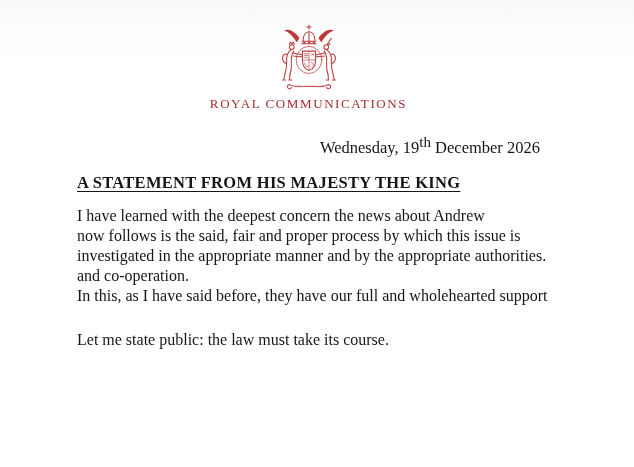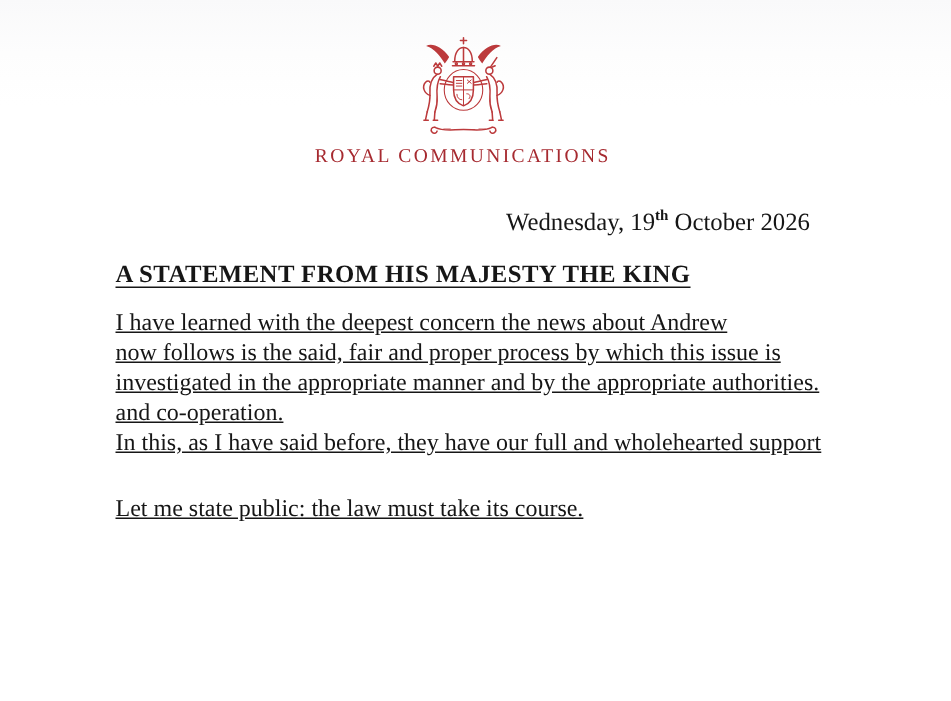--- a/index.html
+++ b/index.html
@@ -42,23 +42,22 @@
     position: absolute;
     top: 137px;
     left: 77px;
     width: 463px;
     text-align: right;
     font-size: 16.5px;
     line-height: 21px;
     white-space: nowrap;
   }
   .date-line sup {
-    font-size: 10px;
+    font-size: 15px;
     line-height: 0;
-    font-weight: bold;
   }
   .statement-title {
     position: absolute;
     top: 172px;
     left: 77px;
     width: 463px;
     margin: 0;
     font-size: 16.5px;
     line-height: 21px;
     font-weight: bold;
@@ -69,21 +68,20 @@
   }
   .para {
     position: absolute;
     left: 77px;
     width: 490px;
     font-size: 16px;
     line-height: 20px;
   }
   .para .line {
     white-space: nowrap;
-    text-decoration: underline;
   }
   .para-1 { top: 206px; }
   .para-2 { top: 330px; }
   .para-3 { top: 367px; }
   .signature {
     position: absolute;
     top: 440px;
     left: 77px;
     font-size: 16px;
     line-height: 20px;
@@ -143,21 +141,21 @@
           <path d="M34 86 C31 85.5 29.5 88.5 31.5 90.5 C33 92 35.5 91.5 36 89.5"></path>
           <path d="M86 86 C89 85.5 90.5 88.5 88.5 90.5 C87 92 84.5 91.5 84 89.5"></path>
           <path d="M42 87.5 h6 M52 88 h7 M63 88 h7 M74 87.5 h6" stroke-width="0.8" opacity="0.85"></path>
         </g>
       </svg>
     </span>
   </header>
 
   <div class="org-name">ROYAL COMMUNICATIONS</div>
 
-  <div class="date-line"><span>Wednesday, 19</span><sup>th</sup><span> October 2026</span></div>
+  <div class="date-line"><span>Wednesday, 19</span><sup>th</sup><span> December 2026</span></div>
 
   <h1 class="statement-title">A STATEMENT FROM HIS MAJESTY THE KING</h1>
 
   <div class="para para-1">
     <div class="line">I have learned with the deepest concern the news about Andrew</div>
     <div class="line">now follows is the said, fair and proper process by which this issue is</div>
     <div class="line">investigated in the appropriate manner and by the appropriate authorities.</div>
     <div class="line">and co-operation.</div>
     <div class="line">In this, as I have said before, they have our full and wholehearted support</div>
   </div>

